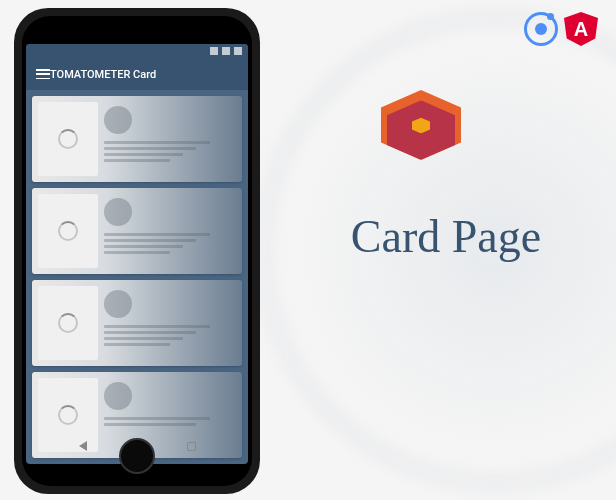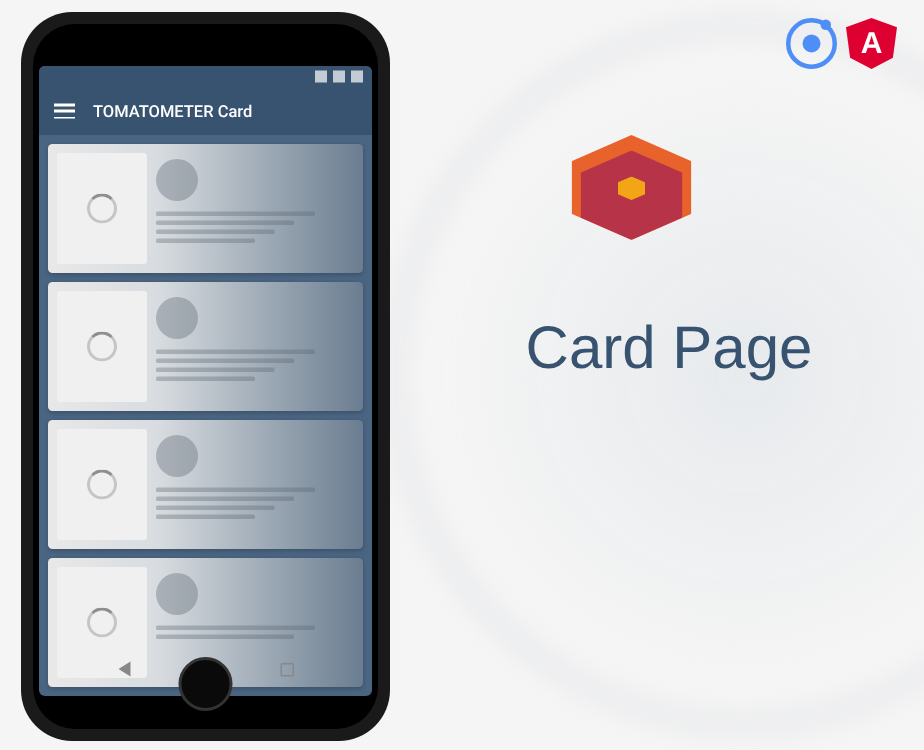--- a/index.html
+++ b/index.html
@@ -68,21 +68,21 @@
   width: 8px;
   height: 8px;
   background: rgba(255,255,255,0.7);
 }
 .app-header {
   height: 32px;
   background: #37536f;
   display: flex;
   align-items: center;
   padding: 0 10px;
-  gap: 12px;
+  gap: 0;
 }
 .menu-icon {
   width: 14px;
   height: 10px;
   display: flex;
   flex-direction: column;
   justify-content: space-between;
 }
 .menu-icon span {
   height: 1.5px;
@@ -263,22 +263,22 @@
 .hex-2 { background: #b73348; transform: scale(0.85) translateY(6px); }
 .hex-3 { background: #f2a516; transform: scale(0.45); width: 50%; height: 50%; top: 25%; left: 25%; }
 .promo-text {
   position: absolute;
   top: 210px;
   right: 30px;
   text-align: center;
   width: 280px;
 }
 .promo-title {
-  font-family: Liberation Sans, sans-serif;
-  font-size: 40px;
+  font-family: Liberation Serif, serif;
+  font-size: 46px;
   color: #37536f;
   font-weight: 400;
   margin-bottom: 10px;
 }
 .promo-sub {
   font-family: Georgia, 'Times New Roman', serif;
   font-size: 38px;
   color: #37536f;
 }
 .promo-num {

